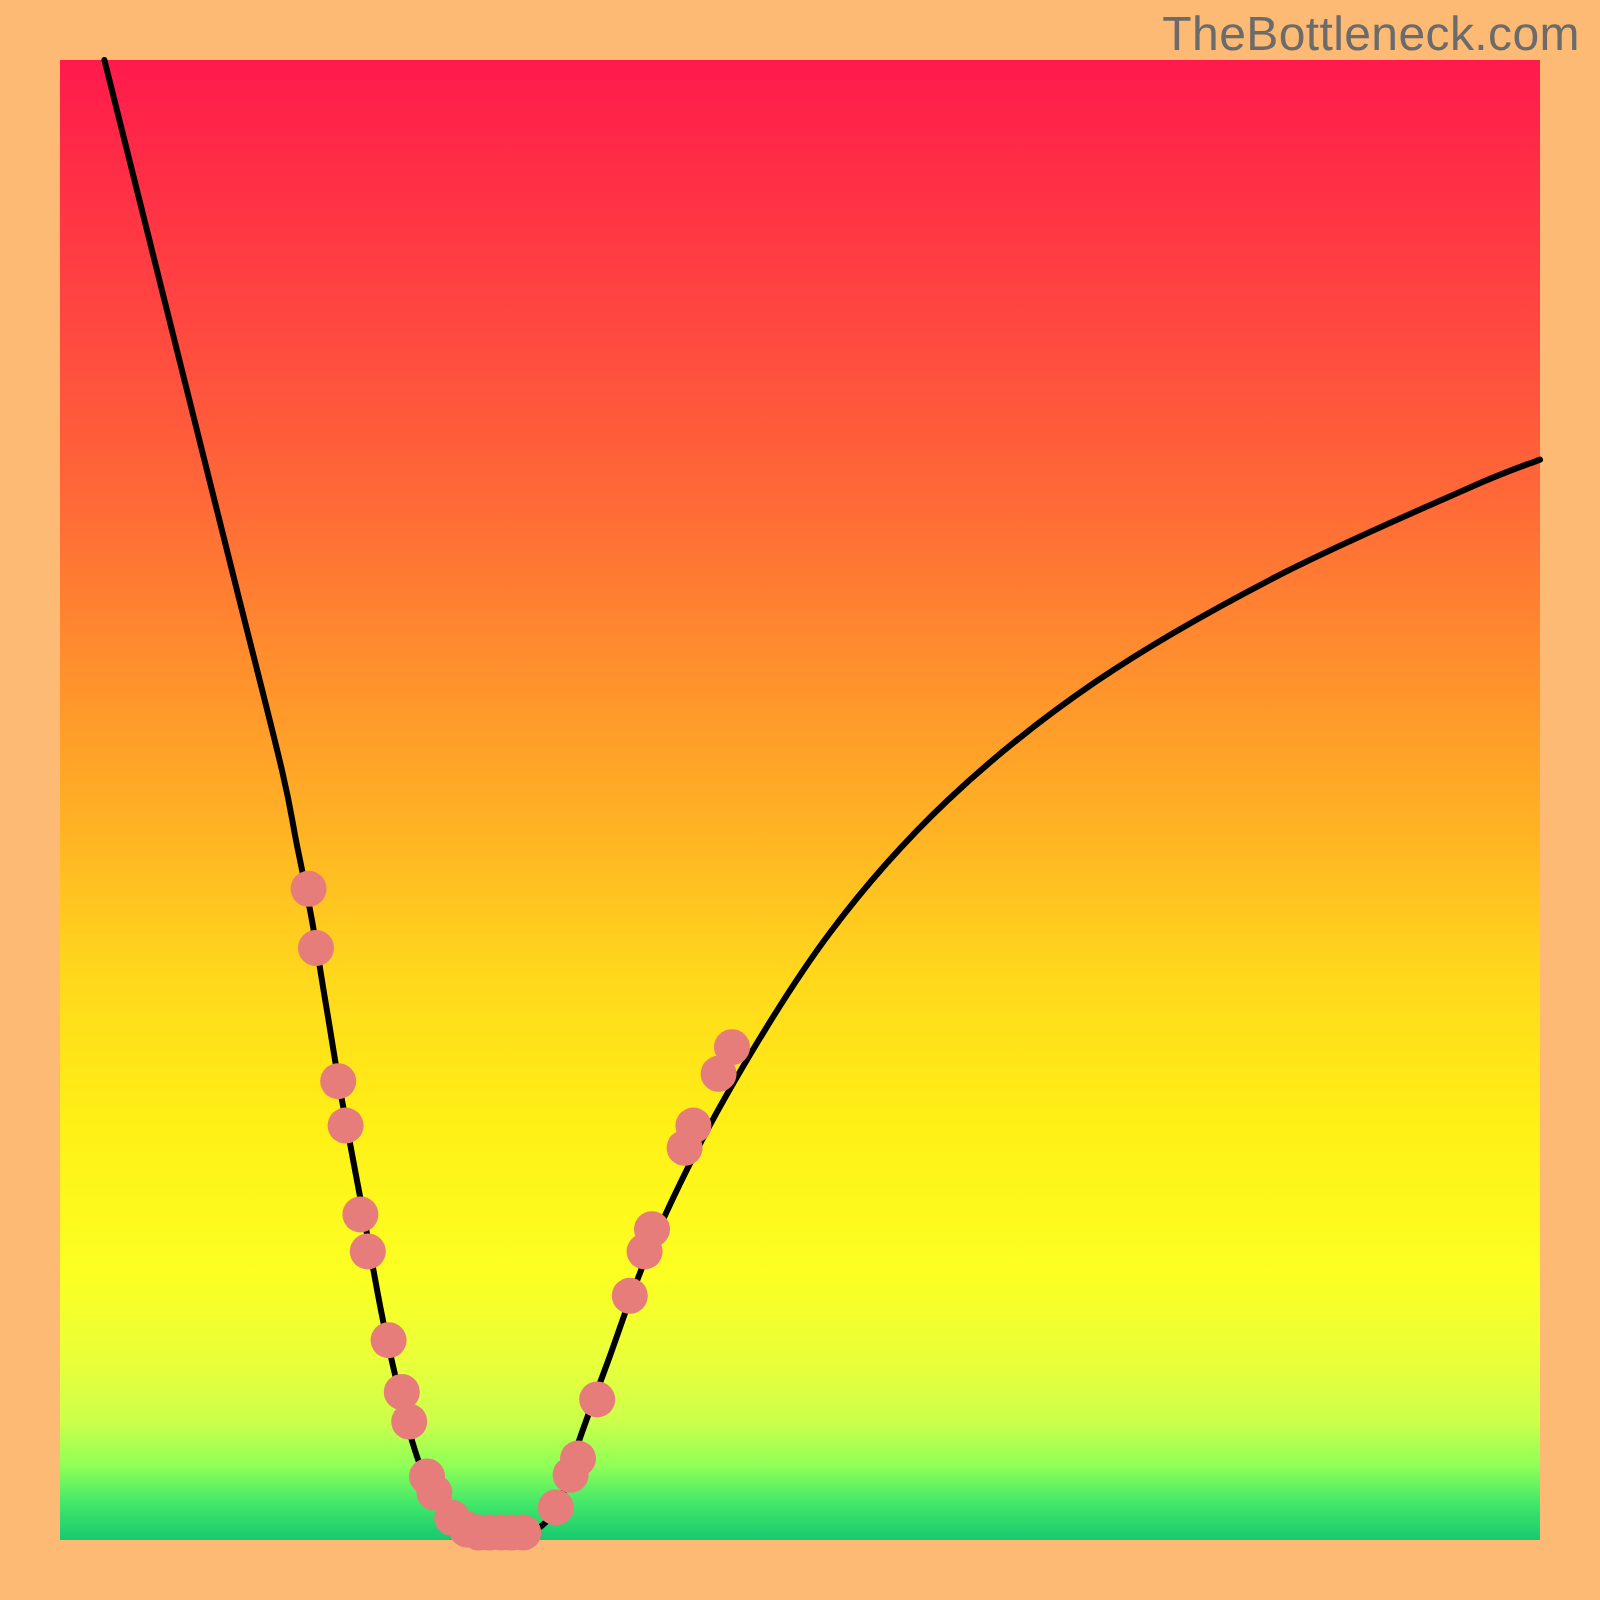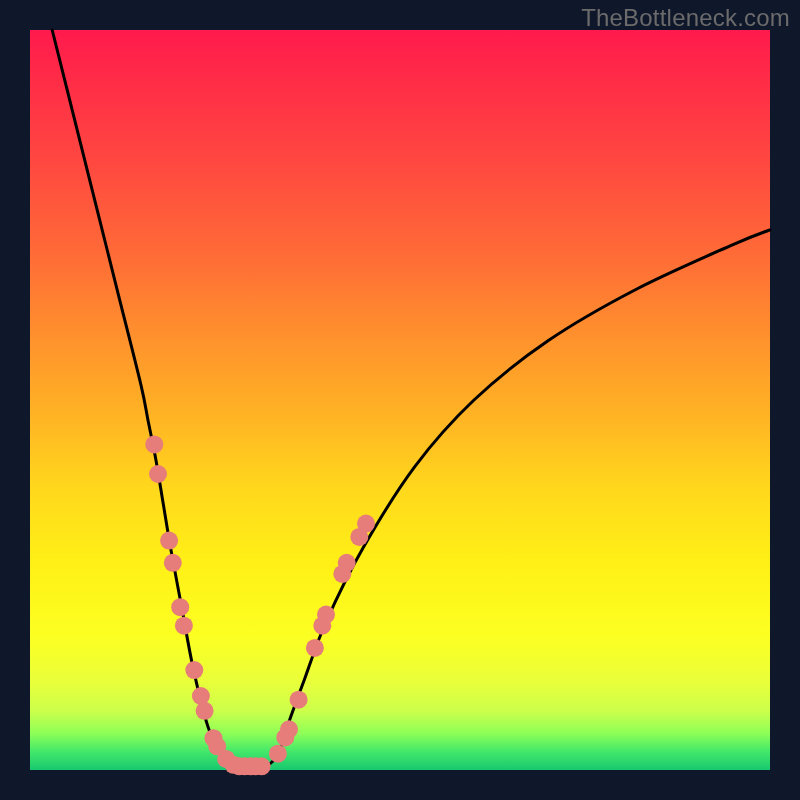--- a/index.html
+++ b/index.html
@@ -1,21 +1,21 @@
 <!DOCTYPE html>
 <html><head>
 <meta charset="utf-8">
 <style>
   * { margin: 0; padding: 0; box-sizing: border-box; }
   html, body { width: 800px; height: 800px; overflow: hidden; background: #000; }
   .frame {
     position: relative;
     width: 800px;
     height: 800px;
-    background: #0f172a;
+    background: #fdba74;
   }
   .watermark {
     position: absolute;
     top: 4px;
     right: 10px;
     font-family: Arial, Helvetica, sans-serif;
     font-size: 24px;
     color: #6b6b6b;
     font-weight: 400;
     letter-spacing: 0.2px;

